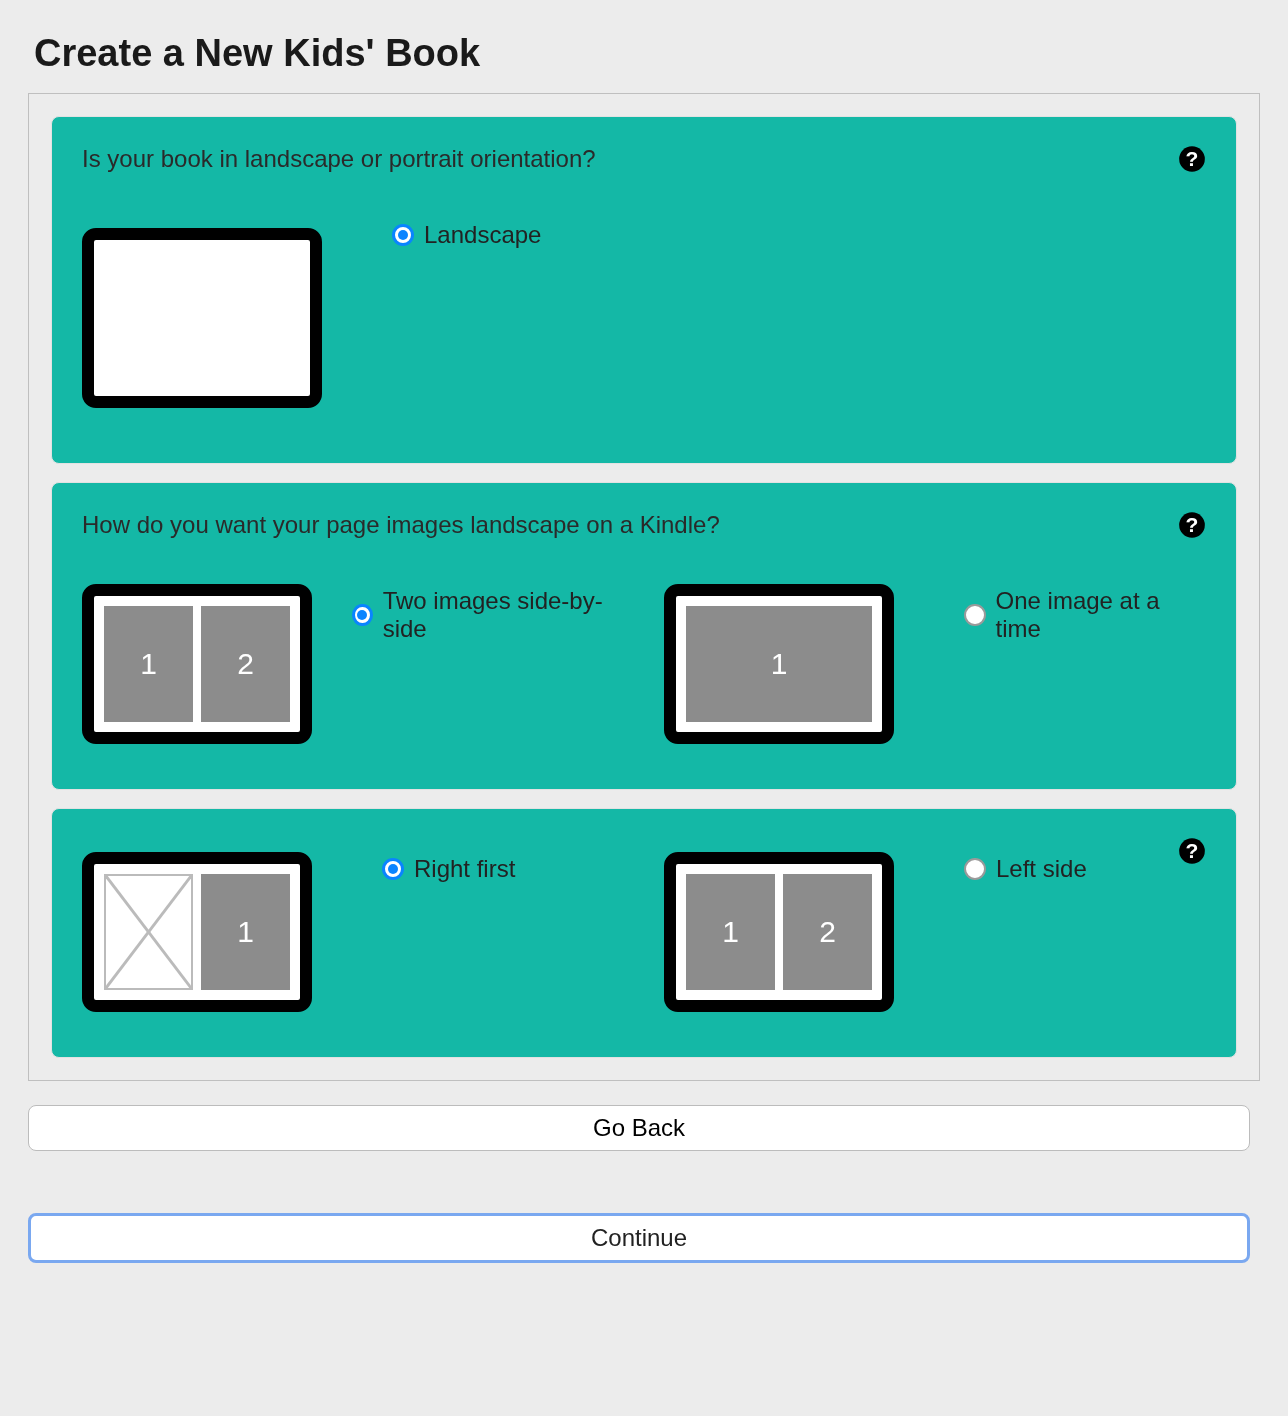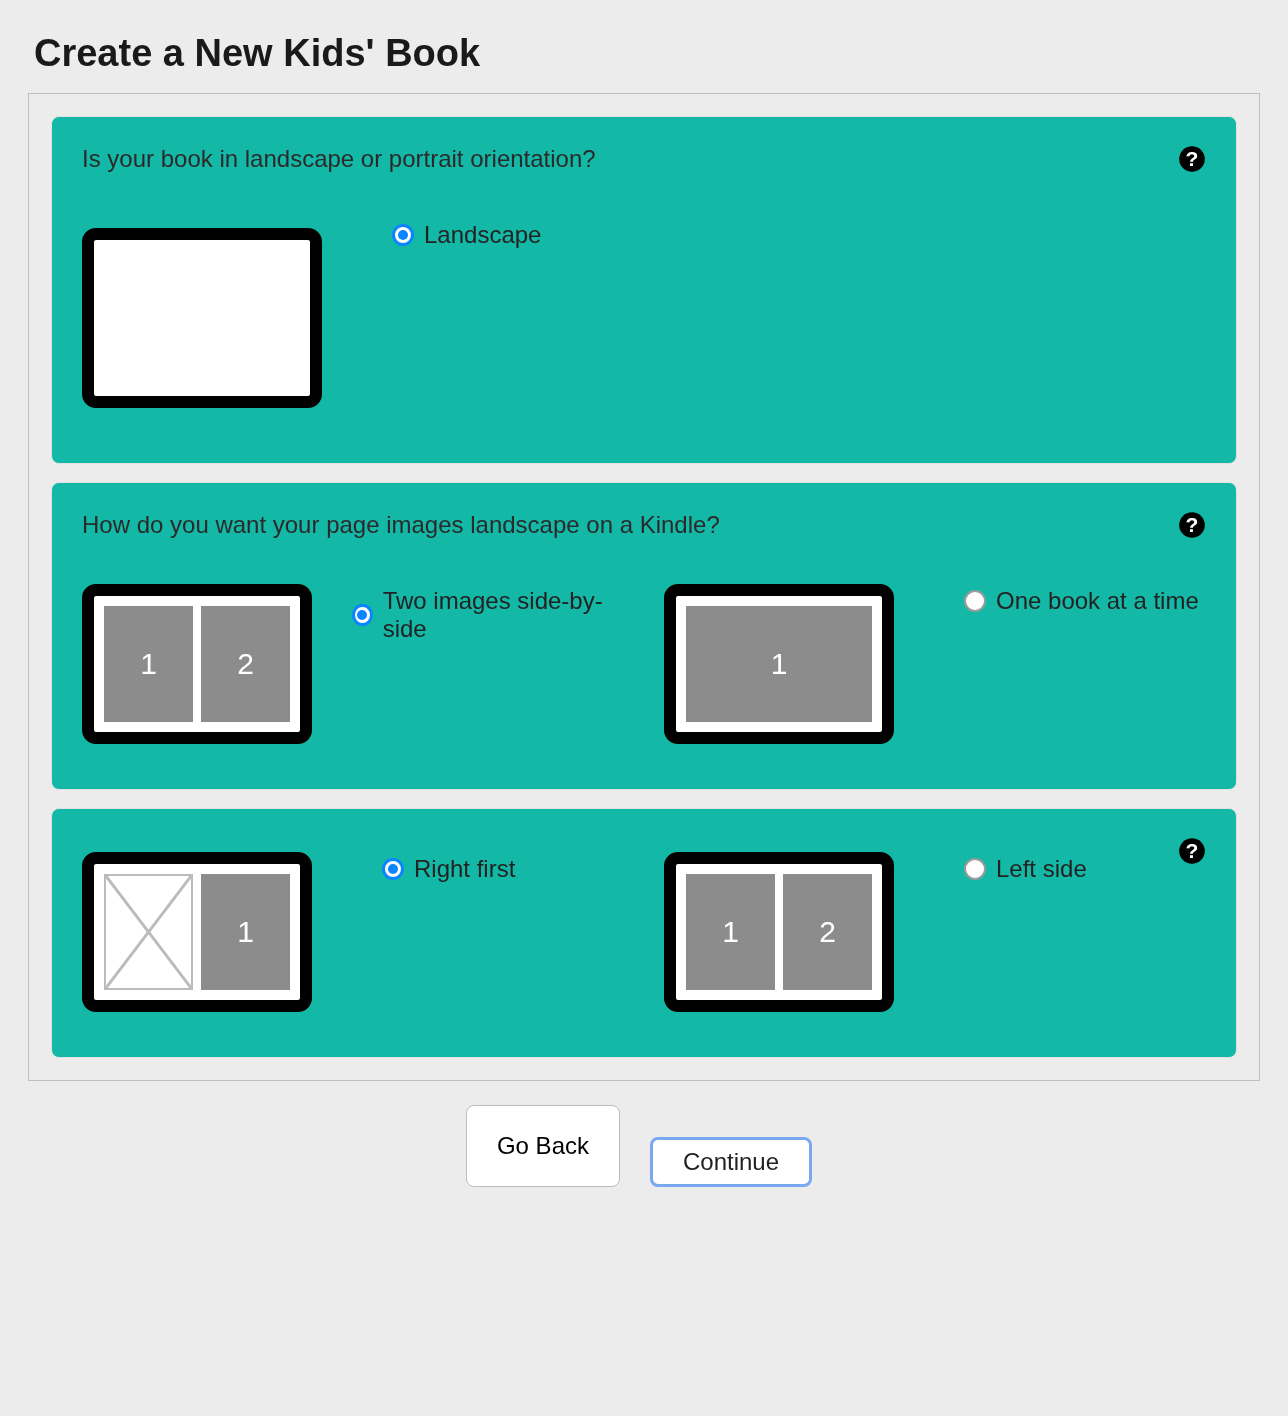--- a/index.html
+++ b/index.html
@@ -127,24 +127,25 @@
     border:3px solid #0a84ff;
   }
   .radio.selected::after{
     content:"";
     width:10px;height:10px;
     background:#0a84ff;
     border-radius:50%;
   }
   .button-row {
     display:flex;
-    justify-content:center;
+    justify-content:flex-end;
     gap:30px;
     margin-top:24px;
     padding-right:10px;
+    flex-direction:column;
   }
   .btn {
     font-size:24px;
     padding:8px 30px;
     border-radius:8px;
     border:1px solid #bcbcbc;
     background:#fff;
     cursor:pointer;
   }
   .btn.primary {
@@ -204,21 +205,21 @@
           </div>
         </div>
         <div class="option">
           <div class="illus-wrap tall">
             <div class="frame landscape sm">
               <div class="tile full">1</div>
             </div>
           </div>
           <div class="radio-row">
             <span class="radio"></span>
-            <span>One book at a time</span>
+            <span>One image at a time</span>
           </div>
         </div>
       </div>
     </div>
 
     <div class="section">
       <div class="help-icon">
         <svg viewBox="0 0 24 24">
             <circle cx="12" cy="12" r="11" fill="#000"></circle>
             <text x="12" y="18" font-size="18" font-weight="700" text-anchor="middle" fill="#fff">?</text>

